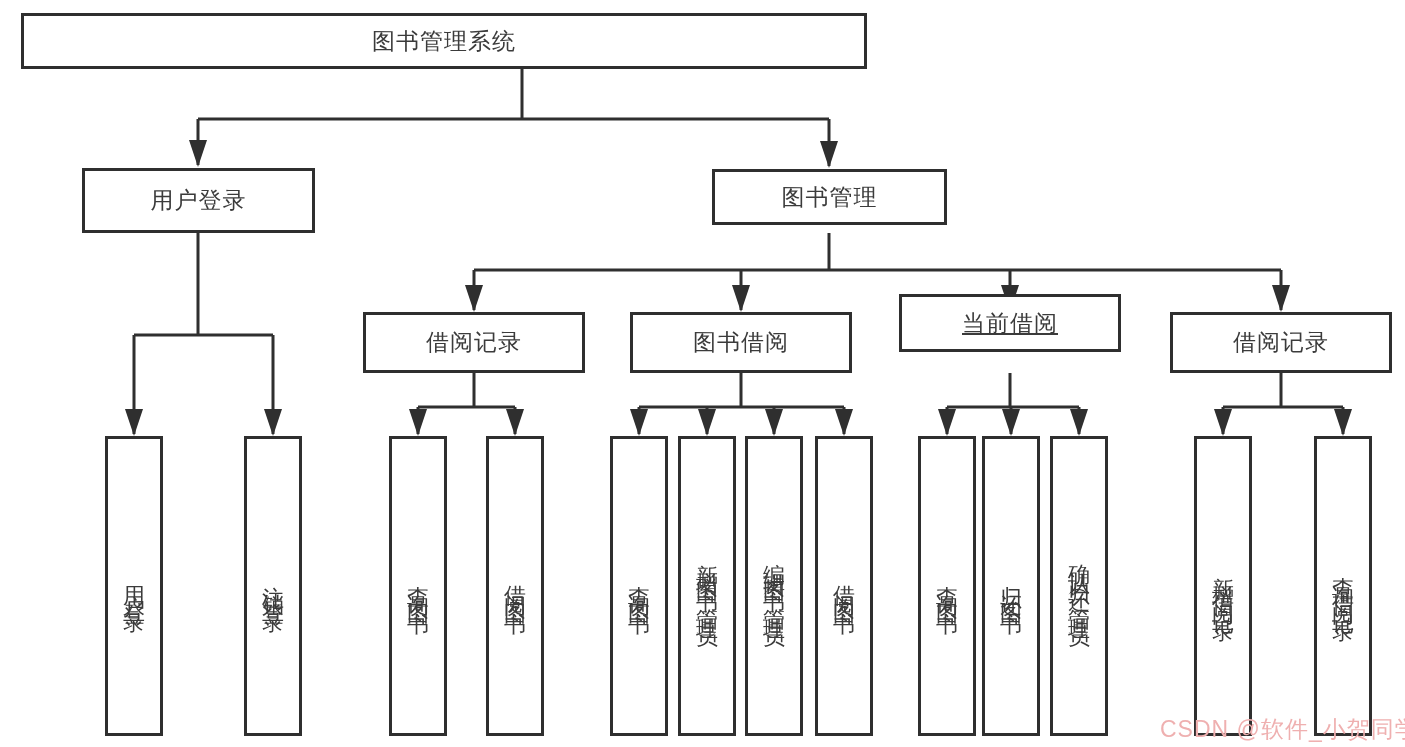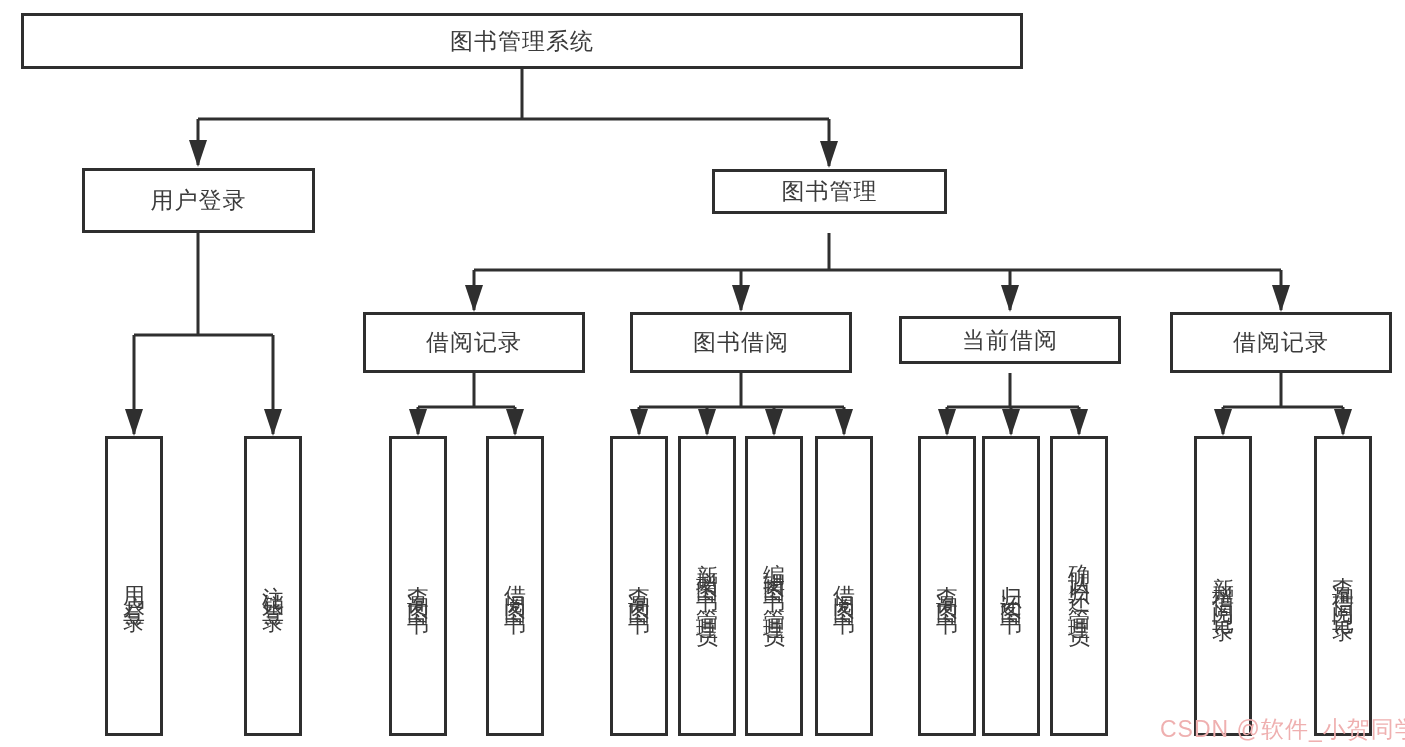--- a/index.html
+++ b/index.html
@@ -36,26 +36,26 @@
   }
   .box .lbl { display: block; }
   .hbox { letter-spacing: 1px; }
   .vbox {
     writing-mode: vertical-rl;
     text-orientation: mixed;
     font-size: 22px;
     letter-spacing: 9px;
   }
   
-  .n-root          { left: 21px;   top: 13px;  width: 1002px; height: 56px; }
+  .n-root          { left: 21px;   top: 13px;  width: 846px; height: 56px; }
   .n-user-login    { left: 82px;   top: 168px; width: 233px;  height: 65px; }
-  .n-book-mgmt     { left: 712px;  top: 169px; width: 235px;  height: 45px; }
+  .n-book-mgmt     { left: 712px;  top: 169px; width: 235px;  height: 56px; }
   .n-new-book      { left: 363px;  top: 312px; width: 222px;  height: 61px; }
   .n-book-borrow   { left: 630px;  top: 312px; width: 222px;  height: 61px; align-items: center; }
-  .n-cur-borrow    { left: 899px;  top: 316px; width: 222px;  height: 48px; }
+  .n-cur-borrow    { left: 899px;  top: 294px; width: 222px;  height: 58px; text-decoration: underline; }
   .n-borrow-record { left: 1170px; top: 312px; width: 222px;  height: 61px; }
   
   .n-u1 { left: 105px;  top: 436px; width: 58px; height: 300px; }
   .n-u2 { left: 244px;  top: 436px; width: 58px; height: 300px; }
   .n-n1 { left: 389px;  top: 436px; width: 58px; height: 300px; }
   .n-n2 { left: 486px;  top: 436px; width: 58px; height: 300px; }
   .n-b1 { left: 610px;  top: 436px; width: 58px; height: 300px; }
   .n-b2 { left: 678px;  top: 436px; width: 58px; height: 300px; }
   .n-b3 { left: 745px;  top: 436px; width: 58px; height: 300px; }
   .n-b4 { left: 815px;  top: 436px; width: 58px; height: 300px; }

